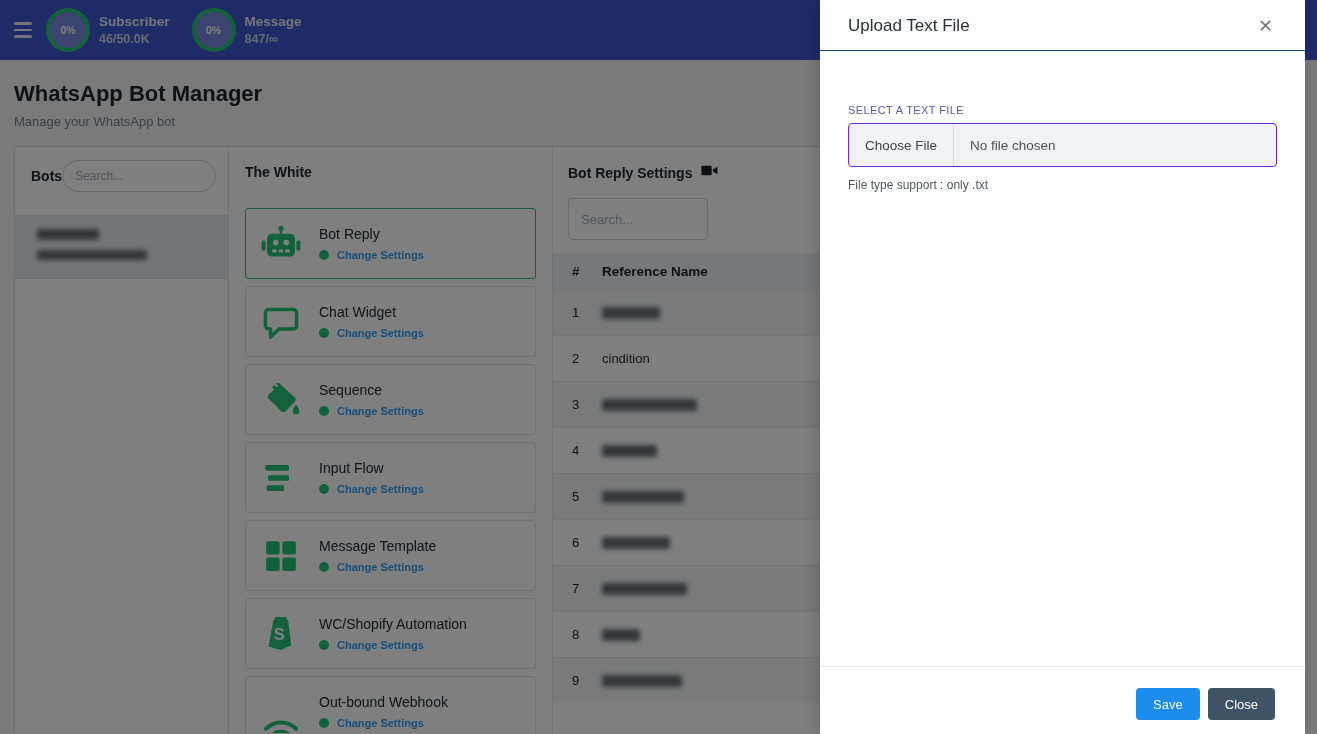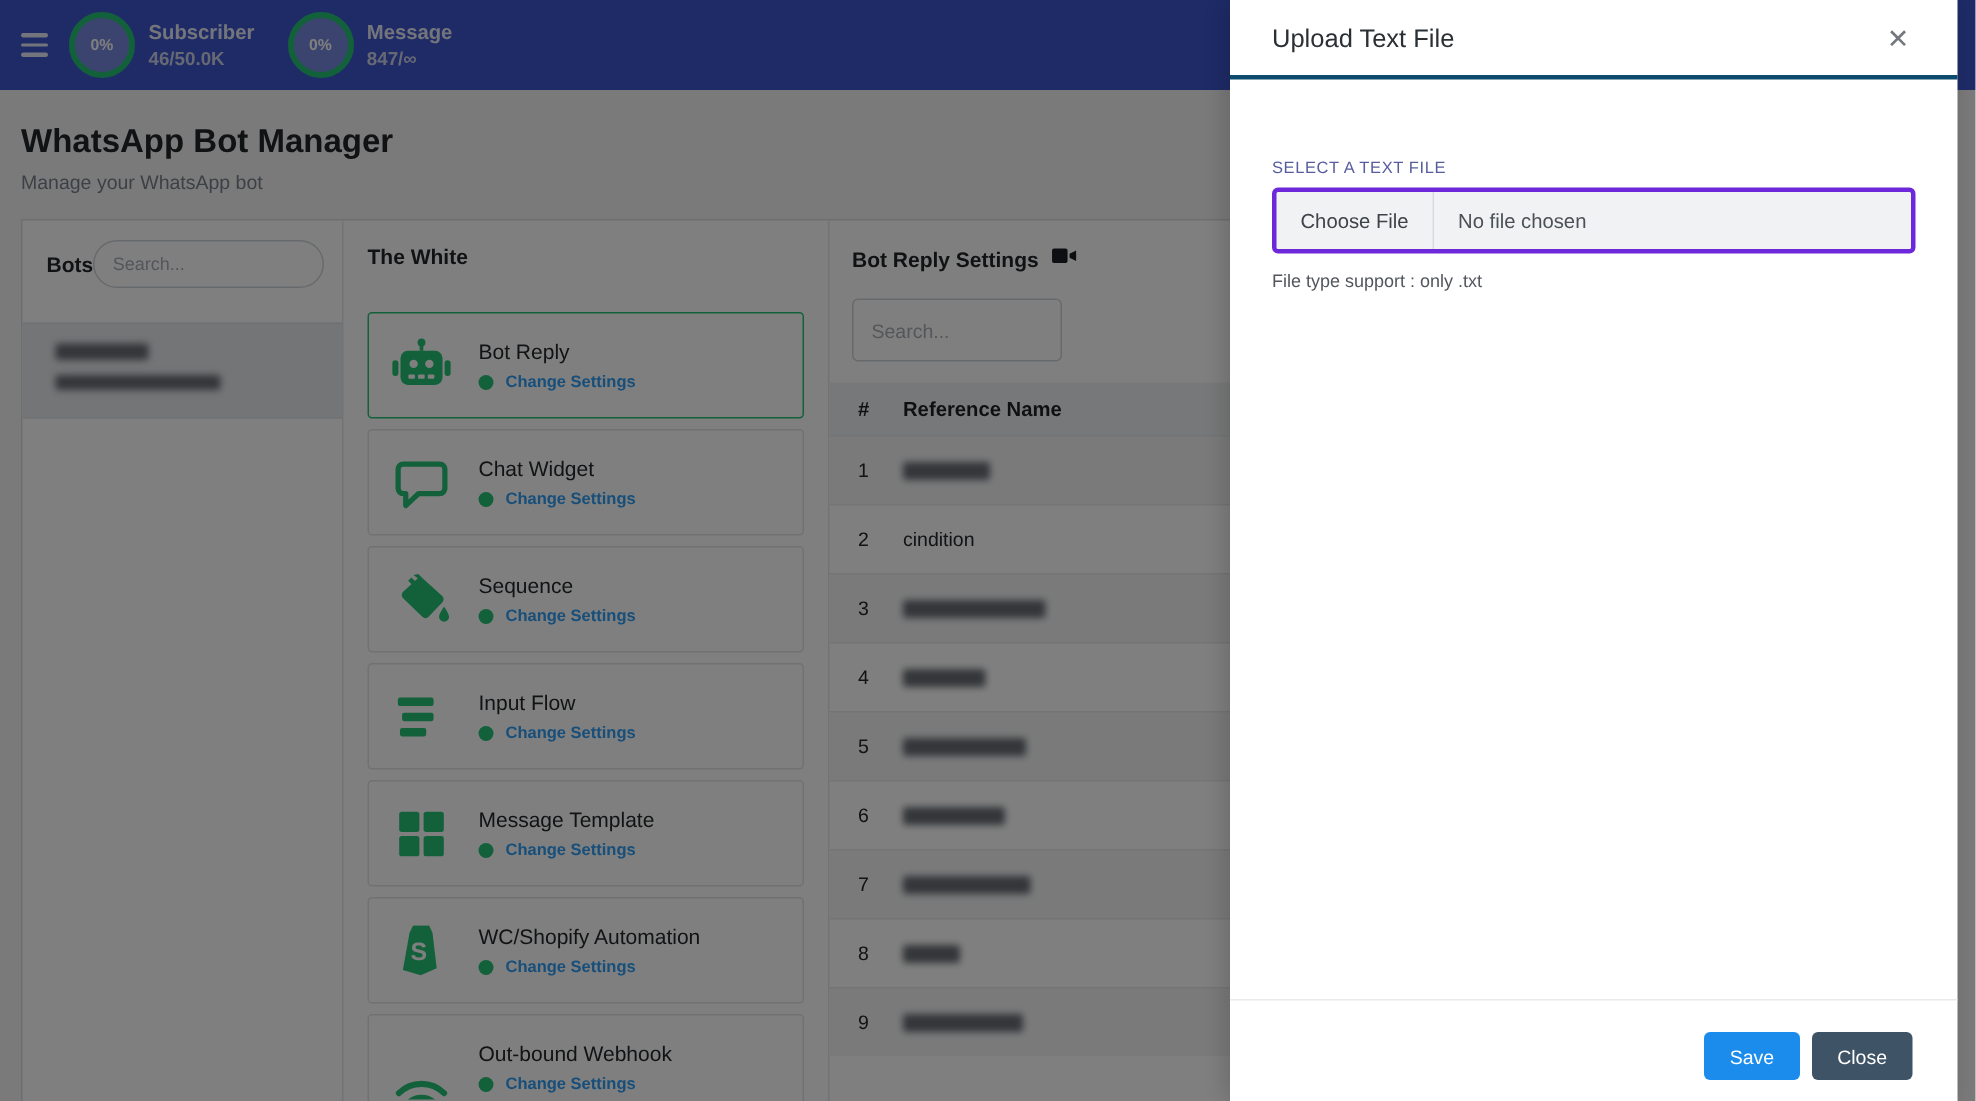--- a/index.html
+++ b/index.html
@@ -74,26 +74,26 @@
   .trow:nth-child(odd) { background:#f4f5f6; }
   .trow .redact { height:12px; }
 
   
   .overlay { position:fixed; inset:0; background:rgba(0,0,0,.5); z-index:10; }
 
   
   .modal { position:fixed; top:0; right:12px; bottom:0; width:485px; background:#fff; z-index:30;
            display:flex; flex-direction:column; box-shadow:-3px 0 16px rgba(0,0,0,.18); }
   .m-head { display:flex; align-items:center; justify-content:space-between;
-            padding:15px 28px 13px; border-bottom:3px solid #0c4a6e; }
+            padding:15px 28px 13px; border-bottom:1px solid #0c4a6e; }
   .m-title { font-size:17px; font-weight:500; color:#2b3035; }
   .m-close { font-size:18px; color:#74787e; cursor:pointer; line-height:1; padding:2px 4px; }
   .m-body { flex:1; padding:21px 28px; }
   .m-label { font-size:11px; letter-spacing:.4px; color:#575c9e;margin-top:32px; }
-  .file-input { margin-top:7px; height:44px; background:#f1f2f4; border:3px solid #6d28d9;
+  .file-input { margin-top:7px; height:44px; background:#f1f2f4; border:1px solid #6d28d9;
                 border-radius:4px; display:flex; align-items:center; overflow:hidden; cursor:pointer; }
   .choose { height:100%; display:flex; align-items:center; padding:0 16px; font-size:13.5px;
             color:#3e434a; border-right:1px solid #d9dbe0; }
   .no-file { padding:0 16px; font-size:13.5px; color:#4b5158; }
   .m-help { margin-top:11px; font-size:12px; color:#53575d; }
   .m-foot { border-top:1px solid #e8eaee; padding:21px 30px 14px; display:flex;
             justify-content:flex-end; gap:8px; }
   .btn { border:none; border-radius:4px; height:32px; padding:0 17px; font-size:13px;
          color:#fff; cursor:pointer; font-family:inherit; }
   .btn-save { background:var(--save); }

